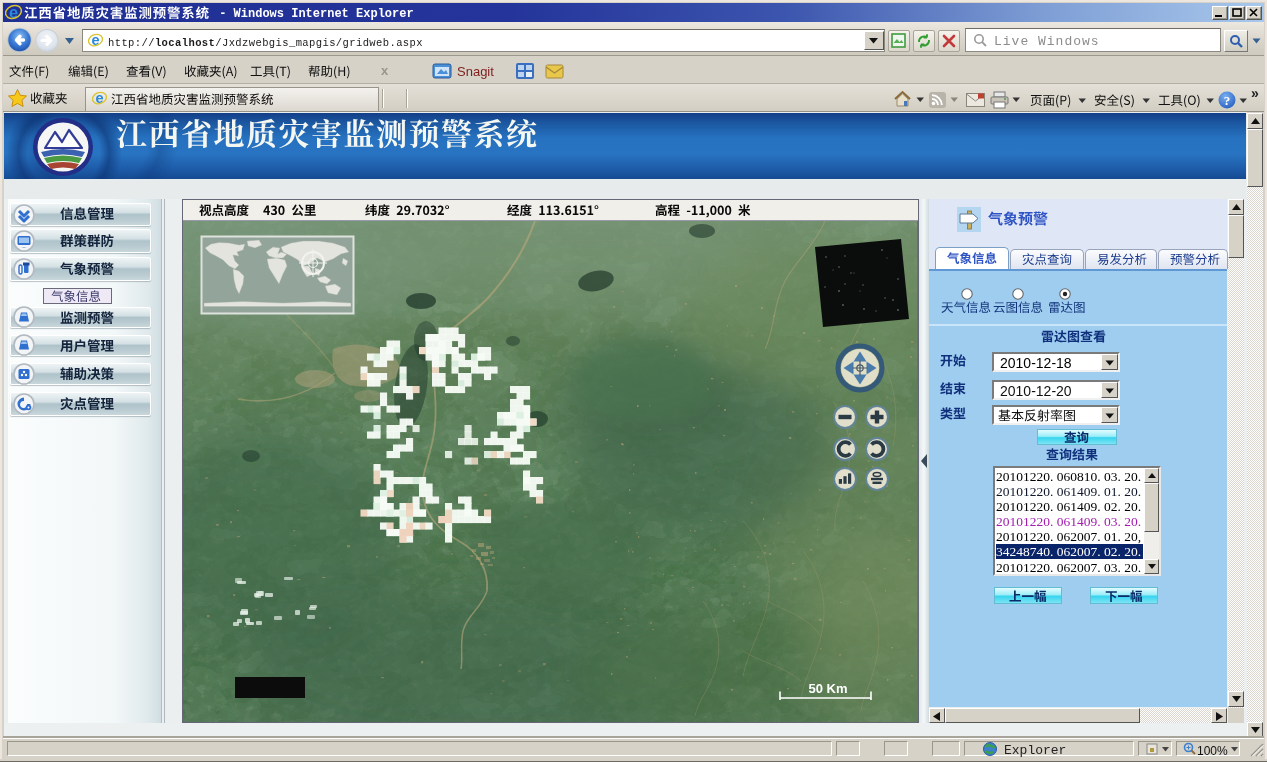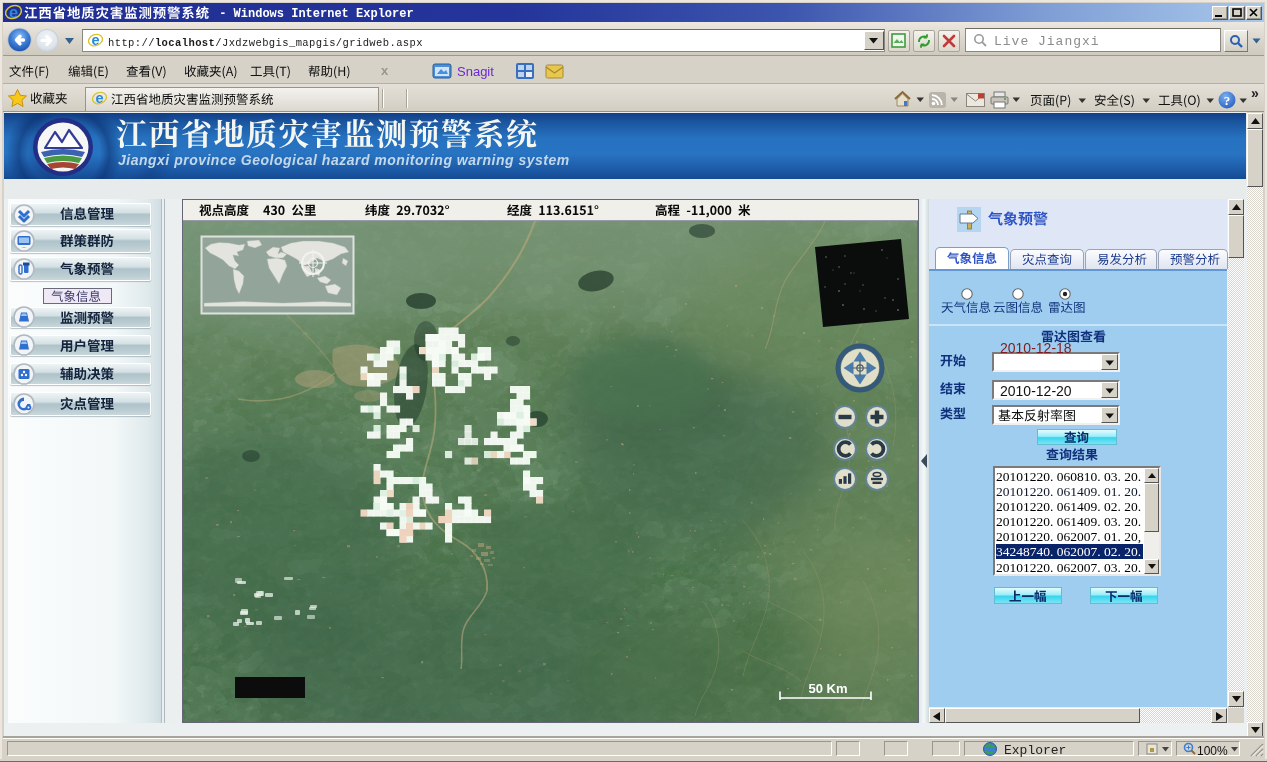--- a/index.html
+++ b/index.html
@@ -78,21 +78,21 @@
 <path d="M13 7 A5 5 0 0 1 5 11.5 M5 11.5 L5 14.8 M5 11.5 L8.4 11.3" stroke="#2f9e2f" stroke-width="1.8" fill="none"></path>
     </svg>
 <svg class="abs" style="left:941px;top:33px" width="16" height="16">
       <path d="M3 3 L13 13 M13 3 L3 13" stroke="#c23a3a" stroke-width="2.6" stroke-linecap="round"></path>
     </svg>
 <div class="abs" style="left:965px;top:28px;width:256px;height:24px;background:#fff;border:1px solid #8a887f;border-top-color:#6e6c63"></div>
 <svg class="abs" style="left:973px;top:33px" width="15" height="15">
       <circle cx="6" cy="6" r="4.2" fill="none" stroke="#9a9a9a" stroke-width="1.6"></circle>
       <path d="M9.2 9.2 L13 13" stroke="#9a9a9a" stroke-width="1.8"></path>
     </svg>
-<div class="abs" style="left:994px;top:34px;font:13px 'Liberation Mono',monospace;color:#8c8c8c;letter-spacing:1px">Live Jiangxi</div>
+<div class="abs" style="left:994px;top:34px;font:13px 'Liberation Mono',monospace;color:#8c8c8c;letter-spacing:1px">Live Windows</div>
 <div class="abs" style="left:1224px;top:30px;width:24px;height:22px;background:linear-gradient(180deg,#f0ede6,#d2cec2);border:1px solid;border-color:#fff #777 #777 #fff"></div>
 <svg class="abs" style="left:1229px;top:34px" width="15" height="15">
       <circle cx="6" cy="6" r="4" fill="none" stroke="#2f5fb0" stroke-width="2"></circle>
       <path d="M9 9 L13 13" stroke="#2f5fb0" stroke-width="2.4"></path>
     </svg>
 <svg class="abs" style="left:1252px;top:38px" width="10" height="7">
       <path d="M0.5 0.5 L8.5 0.5 L4.5 5.5 Z" fill="#35608f"></path>
     </svg>
 <div class="abs" style="left:3px;top:56px;width:1261px;height:28px;background:#d6d2c8;border-bottom:1px solid #b4b0a6"></div>
 <svg style="position:absolute;left:9px;top:64px;overflow:visible" width="42" height="16">
@@ -112,21 +112,21 @@
     </svg>
 <svg style="position:absolute;left:308px;top:64px;overflow:visible" width="45" height="16">
       <path transform="translate(0,11.9)" d="M3.4 -10.5V-9.5H0.8V-8.8H3.4V-7.8H1.1V-7.1H3.4V-6.8C3.4 -6.6 3.4 -6.4 3.3 -6.1H0.6V-5.4H3C2.6 -4.8 1.9 -4.2 0.9 -3.9C1.1 -3.7 1.4 -3.4 1.5 -3.2C2.9 -3.8 3.6 -4.6 4 -5.4H6.8V-6.1H4.3C4.4 -6.4 4.4 -6.6 4.4 -6.8V-7.1H6.4V-7.8H4.4V-8.8H6.7V-9.5H4.4V-10.5ZM7.3 -10V-3.8H8.2V-9.2H10.3C10 -8.6 9.6 -8 9.2 -7.5C10.3 -6.8 10.7 -6.3 10.7 -5.8C10.7 -5.6 10.6 -5.4 10.4 -5.3C10.2 -5.2 10 -5.2 9.9 -5.2C9.5 -5.2 9 -5.2 8.5 -5.2C8.7 -5 8.8 -4.7 8.8 -4.4C9.3 -4.4 9.8 -4.4 10.2 -4.4C10.5 -4.5 10.8 -4.5 11 -4.6C11.4 -4.9 11.6 -5.2 11.6 -5.8C11.6 -6.3 11.2 -6.9 10.2 -7.6C10.7 -8.2 11.2 -9 11.7 -9.6L11.1 -10L10.9 -10ZM1.9 -3.3V0.3H2.8V-2.4H5.7V1H6.7V-2.4H9.9V-0.7C9.9 -0.6 9.8 -0.5 9.6 -0.5C9.4 -0.5 8.7 -0.5 7.9 -0.5C8 -0.3 8.1 0.1 8.2 0.3C9.2 0.3 9.9 0.3 10.3 0.2C10.7 0 10.8 -0.2 10.8 -0.7V-3.3H6.7V-4.3H5.7V-3.3Z M20.4 -10.5C20.4 -9.5 20.4 -8.6 20.4 -7.7H18.3V-6.8H20.4C20.2 -3.8 19.5 -1.2 17.1 0.3C17.4 0.5 17.7 0.8 17.8 1C20.4 -0.7 21.1 -3.5 21.2 -6.8H23.2C23.1 -2.2 23 -0.5 22.6 -0.1C22.5 0 22.4 0.1 22.2 0.1C21.9 0.1 21.2 0 20.5 -0C20.7 0.2 20.8 0.6 20.8 0.9C21.5 0.9 22.2 0.9 22.6 0.9C23 0.9 23.2 0.8 23.5 0.4C23.9 -0.1 24 -1.9 24.1 -7.2C24.1 -7.3 24.1 -7.7 24.1 -7.7H21.3C21.3 -8.6 21.3 -9.5 21.3 -10.5ZM12.9 -1.2 13.1 -0.2C14.6 -0.6 16.7 -1.1 18.7 -1.5L18.6 -2.4L17.9 -2.2V-9.9H13.8V-1.4ZM14.7 -1.5V-3.7H17V-2ZM14.7 -6.4H17V-4.5H14.7ZM14.7 -7.2V-9H17V-7.2Z M28 2.5 28.7 2.1C27.6 0.4 27.1 -1.8 27.1 -3.9C27.1 -6 27.6 -8.1 28.7 -9.9L28 -10.2C26.8 -8.3 26.1 -6.3 26.1 -3.9C26.1 -1.4 26.8 0.6 28 2.5Z M30.5 0H31.6V-4.3H35.9V0H37.1V-9.2H35.9V-5.3H31.6V-9.2H30.5Z M39.6 2.5C40.7 0.6 41.4 -1.4 41.4 -3.9C41.4 -6.3 40.7 -8.3 39.6 -10.2L38.9 -9.9C39.9 -8.1 40.5 -6 40.5 -3.9C40.5 -1.8 39.9 0.4 38.9 2.1Z" fill="#111111"></path>
     </svg>
 <div class="abs" style="left:381px;top:63px;font:bold 13px 'Liberation Sans';color:#9a968c">x</div>
 <svg class="abs" style="left:432px;top:61px" width="20" height="20">
       <rect x="1" y="3" width="18" height="14" rx="2" fill="#4a90d8" stroke="#2a5a9a"></rect>
       <rect x="3" y="6" width="14" height="9" fill="#cfe4f8"></rect>
       <path d="M5 13 L9 8 L12 11 L14 9 L16 13 Z" fill="#4a90d8"></path>
     </svg>
-<div class="abs" style="left:457px;top:64px;font:13px 'Liberation Sans';color:#6d28d9">Snagit</div>
+<div class="abs" style="left:457px;top:64px;font:13px 'Liberation Sans';color:#7f1d1d">Snagit</div>
 <svg class="abs" style="left:515px;top:61px" width="20" height="20">
       <rect x="1" y="2" width="18" height="16" rx="2" fill="#3a6fc0"></rect>
       <rect x="3" y="4" width="6" height="5" fill="#bcd4f0"></rect>
       <rect x="11" y="4" width="6" height="5" fill="#bcd4f0"></rect>
       <rect x="3" y="11" width="6" height="5" fill="#bcd4f0"></rect>
       <rect x="11" y="11" width="6" height="5" fill="#e8eef8"></rect>
     </svg>
 <svg class="abs" style="left:545px;top:61px" width="20" height="20">
       <rect x="1" y="4" width="17" height="13" rx="1.5" fill="#e8c84a" stroke="#a8883a"></rect>
       <path d="M1 6 L9.5 12 L18 6" fill="none" stroke="#a8883a" stroke-width="1.4"></path>
@@ -228,21 +228,20 @@
 <ellipse cx="31" cy="30" rx="30" ry="29" fill="#232e86"></ellipse>
 <ellipse cx="31" cy="30" rx="25.5" ry="24.5" fill="#f6f7f4"></ellipse>
 <path d="M13 31 L23 15 L30 25 L37 13 L50 31 Z" fill="#fdfdfd" stroke="#323c96" stroke-width="2.2" stroke-linejoin="round"></path>
 <path d="M9 35 Q31 29 53 35 L50 40 Q31 35 12 40 Z" fill="#3a62b0"></path>
 <path d="M12 41 Q31 36 50 41 L47 46 Q31 42 15 46 Z" fill="#4a9a44"></path>
 <path d="M15 47 Q31 43 47 47 L43 52 Q31 49 19 52 Z" fill="#a84432"></path>
 </svg>
 <svg style="position:absolute;left:116px;top:116px;overflow:visible" width="424" height="39">
       <path transform="translate(0,29.4)" d="M3.6 -25.8 3.3 -25.6C4.5 -24.4 5.9 -22.5 6.4 -20.7C9.8 -18.6 12.4 -25.1 3.6 -25.8ZM1 -18.8 0.7 -18.7C1.9 -17.6 3.3 -15.8 3.8 -14.2C7.1 -12.2 9.5 -18.5 1 -18.8ZM3.1 -6.8C2.8 -6.8 1.7 -6.8 1.7 -6.8V-6.2C2.4 -6.1 2.9 -6 3.3 -5.7C4.1 -5.2 4.2 -2.4 3.7 1C3.9 2.1 4.6 2.6 5.4 2.6C6.9 2.6 8 1.5 8.1 -0C8.1 -2.8 6.9 -3.8 6.8 -5.5C6.8 -6.3 7 -7.4 7.4 -8.5C7.8 -10.1 10.4 -17 11.8 -20.8L11.3 -20.9C4.9 -8.6 4.9 -8.6 4.1 -7.4C3.8 -6.8 3.6 -6.8 3.1 -6.8ZM8.8 -0.5 9.1 0.4H29.8C30.2 0.4 30.5 0.3 30.6 -0.1C29.2 -1.4 26.8 -3.3 26.8 -3.3L24.8 -0.5H21.2V-21.9H28.8C29.3 -21.9 29.6 -22 29.7 -22.4C28.3 -23.7 26.1 -25.5 26.1 -25.5L24.1 -22.8H10.2L10.5 -21.9H17.4V-0.5Z M49.5 -16.2V-9.2C49.5 -7.1 49.9 -6.4 52.4 -6.4H54.1C55.3 -6.4 56.2 -6.4 56.9 -6.5V-1.3H39.2V-16.2H43C42.9 -12.2 42.5 -8 39.2 -4.7L39.5 -4.4C45.6 -7.4 46.4 -12.1 46.4 -16.2ZM49.5 -17.1H46.4V-22.6H49.5ZM56.9 -9.7 56.3 -9.6C56.1 -9.6 55.8 -9.6 55.6 -9.6C55.4 -9.6 54.9 -9.6 54.5 -9.6H53.5C53 -9.6 52.9 -9.7 52.9 -10.2V-16.2H56.9ZM58.8 -26.2 56.6 -23.5H33.5L33.7 -22.6H43V-17.1H39.5L35.7 -18.6V2.3H36.3C38.1 2.3 39.2 1.6 39.2 1.4V-0.4H56.9V2.2H57.5C59.3 2.2 60.6 1.4 60.6 1.2V-15.9C61.3 -16.1 61.6 -16.3 61.9 -16.6L58.5 -19.2L56.7 -17.1H52.9V-22.6H61.9C62.3 -22.6 62.7 -22.8 62.8 -23.1C61.3 -24.3 58.8 -26.2 58.8 -26.2Z M85.8 -24.2 85.5 -23.9C87.9 -22.4 90.7 -19.7 91.8 -17.4C95.5 -15.7 97 -23.1 85.8 -24.2ZM77.3 -22.4 73.1 -24.7C71.9 -22 69.2 -18.3 66.3 -15.9L66.6 -15.6C70.5 -17.1 74 -19.7 76.1 -22C76.8 -21.9 77.1 -22.1 77.3 -22.4ZM75.8 1.6V0.3H87.1V2.5H87.7C89 2.5 90.7 1.8 90.8 1.6V-11.4C91.4 -11.6 91.8 -11.8 92 -12.1L88.5 -14.8L86.8 -12.9H77.9C82.2 -14.3 85.9 -16.2 88.4 -18.3C89.1 -18 89.4 -18.1 89.7 -18.4L85.9 -21.4C84.9 -20.3 83.7 -19.1 82.2 -18L82.3 -18.2V-25.1C83.1 -25.2 83.4 -25.5 83.4 -26L78.7 -26.3V-16.9H79.1C79.8 -16.9 80.6 -17.1 81.2 -17.4C79.2 -16 76.8 -14.8 74.1 -13.6L72.3 -14.4V-12.9C70.3 -12.2 68.3 -11.6 66.2 -11.1L66.3 -10.6C68.3 -10.8 70.4 -11.1 72.3 -11.4V2.8H72.8C74.3 2.8 75.8 1.9 75.8 1.6ZM87.1 -12V-8.9H75.8V-12ZM75.8 -0.6V-3.9H87.1V-0.6ZM75.8 -4.8V-8H87.1V-4.8Z M121.9 -19.2 119.4 -18.3V-24.9C120.2 -25 120.4 -25.4 120.5 -25.8L116 -26.2V-17.1L113.3 -16.1V-22.4C114.1 -22.5 114.3 -22.8 114.4 -23.2L109.8 -23.7V-14.8L106.2 -13.5L106.8 -12.8L109.8 -13.9V-2C109.8 1.1 111.2 1.7 115 1.7H119.2C126.1 1.7 127.8 1.1 127.8 -0.7C127.8 -1.3 127.4 -1.7 126.3 -2.2L126.1 -6.6H125.8C125.2 -4.5 124.5 -2.9 124.2 -2.3C123.8 -2 123.5 -1.9 123 -1.8C122.4 -1.7 121.1 -1.7 119.5 -1.7H115.3C113.7 -1.7 113.3 -2 113.3 -2.9V-15.2L116 -16.2V-3.5H116.6C117.9 -3.5 119.4 -4.3 119.4 -4.6V-8.5C120 -8.3 120.4 -8 120.7 -7.6C121 -7.1 121 -6.3 121 -5.3C122.3 -5.3 123.4 -5.6 124.2 -6.3C125.5 -7.4 125.8 -9.7 125.9 -17.9C126.5 -18 126.9 -18.2 127.1 -18.4L123.9 -21L122.2 -19.3ZM119.4 -17.4 122.5 -18.5C122.4 -12.1 122.2 -9.7 121.7 -9.2C121.6 -9 121.4 -8.9 121 -8.9C120.6 -8.9 119.9 -9 119.4 -9ZM98.1 -4.4 99.9 -0.2C100.3 -0.4 100.6 -0.7 100.7 -1.1C104.7 -3.8 107.5 -6.2 109.3 -7.8L109.2 -8.1L105.2 -6.6V-15.8H108.9C109.3 -15.8 109.6 -15.9 109.7 -16.3C108.8 -17.5 107 -19.3 107 -19.3L105.5 -16.7H105.2V-24.3C106.1 -24.5 106.3 -24.8 106.4 -25.2L101.8 -25.6V-16.7H98.6L98.8 -15.8H101.8V-5.5C100.3 -5 99 -4.6 98.1 -4.4Z M158.7 -23.1 155.3 -26.6C151.4 -25.3 144.1 -23.7 138 -22.8L134.1 -24.1V-15.1C134.1 -9.4 133.8 -2.8 131 2.5L131.3 2.8C137.3 -2 137.7 -9.5 137.7 -15V-17.6H145.6L145.4 -13.9H142.9L139.3 -15.3V-2.3H139.8C141.2 -2.3 142.7 -3.1 142.7 -3.4V-13H152.8V-3.7C151.6 -3.9 150.2 -4 148.5 -4C149.3 -5.8 149.5 -7.9 149.7 -10.3C150.4 -10.3 150.7 -10.6 150.9 -11L146.1 -11.9C145.9 -4.7 145.7 -1 135.7 1.9L135.9 2.4C143.4 1.2 146.7 -0.7 148.2 -3.4C151.1 -2 154.8 0.4 156.8 2.4C160 2.9 160.5 -1.9 153.4 -3.5H153.4C154.6 -3.5 156.4 -4.2 156.4 -4.4V-12.4C157.1 -12.6 157.5 -12.8 157.7 -13.1L154.2 -15.7L152.5 -13.9H148.4L149 -17.6H158.6C159 -17.6 159.4 -17.8 159.4 -18.1C158.1 -19.3 155.8 -21 155.8 -21L153.8 -18.5H149.1L149.4 -20.9C150.1 -21 150.5 -21.3 150.6 -21.8L145.7 -22.3L145.6 -18.5H137.7V-22.2C144.2 -22.2 151.7 -22.6 156.6 -23.2C157.6 -22.8 158.3 -22.8 158.7 -23.1Z M171.2 -16.2 170.7 -16.2C170.5 -13.6 168.9 -11.2 167.7 -10.2C166.8 -9.5 166.3 -8.5 166.9 -7.4C167.6 -6.3 169.5 -6.3 170.4 -7.4C171.7 -9 172.5 -12 171.2 -16.2ZM175 -26.5 174.8 -26.4C175.9 -25.4 176.7 -23.6 176.6 -22C180.3 -19.2 184 -26.4 175 -26.5ZM179.5 -17.7C180.2 -17.8 180.4 -18.1 180.5 -18.6L175.6 -19C175.5 -9.7 175.9 -2.9 163.3 2.3L163.6 2.8C175.7 -0.5 178.4 -5.5 179.1 -11.8C180.1 -5.8 182.6 -0.3 189.3 2.8C189.6 0.7 190.7 -0.4 192.6 -0.8L192.6 -1.2C187.4 -2.7 184.1 -4.9 182 -7.8C184.2 -9.1 186.4 -10.8 188.3 -12.8C188.9 -12.6 189.4 -12.7 189.7 -13.1L185.4 -16C184.2 -13.4 182.7 -10.6 181.4 -8.6C180.4 -10.3 179.7 -12.2 179.3 -14.3ZM167.6 -23.2H167.1C167.2 -21.3 165.9 -19.5 164.8 -18.8C163.8 -18.2 163.2 -17.3 163.6 -16.2C164.2 -15 165.8 -14.8 166.8 -15.6C167.8 -16.4 168.5 -18.1 168.3 -20.5H187.5C187.4 -19 187 -17.2 186.7 -15.9L187 -15.7C188.5 -16.7 190.3 -18.4 191.4 -19.7C192.1 -19.8 192.4 -19.8 192.6 -20.1L189.3 -23.3L187.3 -21.4H168.1C168 -21.9 167.8 -22.5 167.6 -23.2Z M217.4 -20 215.6 -17.9H212.2V-19.6C212.9 -19.7 213.1 -20 213.2 -20.3L208.6 -20.7V-17.9H200.2L200.5 -17H208.6V-14.1H200.6L200.8 -13.2H208.6V-10.1H196.4L196.7 -9.3H208.6V-7H209.3C210.7 -7 212.2 -7.7 212.2 -7.9V-9.3H223.8C224.2 -9.3 224.5 -9.4 224.6 -9.8C223.3 -10.8 221.3 -12.4 221.3 -12.4L219.5 -10.1H212.2V-13.2H219.6C220.1 -13.2 220.4 -13.3 220.5 -13.7C219.3 -14.7 217.4 -16.1 217.4 -16.1L215.7 -14.1H212.2V-17H219.7C220.2 -17 220.5 -17.2 220.6 -17.5L220.1 -17.9C221.3 -18.6 222.8 -19.7 223.7 -20.5C224.4 -20.6 224.7 -20.6 224.9 -20.9L221.7 -23.9L219.8 -22.1H211.6C213.6 -22.9 213.8 -26.6 207.5 -26.3L207.3 -26.1C208.3 -25.3 209.3 -23.7 209.4 -22.4C209.6 -22.2 209.8 -22.1 210 -22.1H200.8C200.7 -22.6 200.5 -23.2 200.3 -23.8H199.8C199.9 -22.2 198.7 -20.8 197.6 -20.3C196.6 -19.8 196 -19 196.3 -17.9C196.7 -16.7 198.2 -16.5 199.2 -17.1C200.2 -17.7 201 -19.1 200.9 -21.2H220.1C220 -20.2 219.9 -19 219.7 -18.2C218.6 -19.1 217.4 -20 217.4 -20ZM204.5 1.6V0.4H216.7V2.6H217.4C218.5 2.6 220.3 2 220.3 1.7V-5C220.9 -5.1 221.4 -5.4 221.6 -5.6L218.1 -8.3L216.4 -6.4H204.8L201 -7.9V2.7H201.5C203 2.7 204.5 2 204.5 1.6ZM216.7 -5.6V-0.5H204.5V-5.6Z M241.8 -25.9 237.3 -26.3V-10.3H237.8C239.2 -10.3 240.6 -11.1 240.7 -11.4V-25C241.5 -25.1 241.7 -25.5 241.8 -25.9ZM235.7 -23.6 231.2 -24V-11.7H231.7C233 -11.7 234.5 -12.3 234.5 -12.6V-22.8C235.4 -22.9 235.6 -23.2 235.7 -23.6ZM247.8 -18.7 247.5 -18.5C248.5 -17 249.4 -14.7 249.4 -12.7C252.3 -10 255.8 -16 247.8 -18.7ZM254.3 -23.6 252.4 -20.9H247.2C247.7 -21.9 248.1 -23.1 248.5 -24.3C249.3 -24.3 249.6 -24.6 249.8 -25L244.8 -26.3C244.2 -21.5 242.8 -16.5 241.2 -13.1L241.6 -12.9C243.6 -14.7 245.4 -17.1 246.8 -20H256.8C257.3 -20 257.6 -20.1 257.7 -20.5C256.5 -21.7 254.3 -23.6 254.3 -23.6ZM255.2 -1.8 254 0.2V-8.1C254.5 -8.2 254.8 -8.4 255 -8.6L251.8 -11L250.2 -9.3H235.6L231.6 -10.8V0.4H228.5L228.8 1.3H256.9C257.3 1.3 257.6 1.1 257.6 0.8C256.8 -0.2 255.2 -1.8 255.2 -1.8ZM250.4 -8.4V0.4H247.5V-8.4ZM235.2 -8.4H237.9V0.4H235.2ZM244.2 -8.4V0.4H241.3V-8.4Z M269.4 -25.1V-6.3H269.9C271.3 -6.3 272.2 -6.9 272.2 -7.1V-23H277.6V-7.1H278.2C279.6 -7.1 280.6 -7.7 280.6 -7.8V-22.7C281.3 -22.8 281.6 -23 281.8 -23.3L279 -25.5L277.5 -23.9H272.6ZM290 -25.4 285.9 -25.8V-1.4C285.9 -1.1 285.8 -0.9 285.3 -0.9C284.7 -0.9 282.2 -1.1 282.2 -1.1V-0.6C283.5 -0.4 284.1 -0.1 284.5 0.5C284.8 1 285 1.7 285 2.8C288.5 2.4 288.9 1.1 288.9 -1.1V-24.5C289.6 -24.6 289.9 -24.9 290 -25.4ZM285.6 -22 282 -22.4V-4.8H282.5C283.4 -4.8 284.5 -5.4 284.5 -5.6V-21.2C285.3 -21.3 285.5 -21.6 285.6 -22ZM262.9 -6.5C262.5 -6.5 261.5 -6.5 261.5 -6.5V-6C262.2 -5.9 262.6 -5.7 263.1 -5.5C263.8 -5 263.9 -2 263.3 1.2C263.5 2.4 264.2 2.8 264.9 2.8C266.3 2.8 267.3 1.8 267.3 0.3C267.4 -2.5 266.2 -3.7 266.2 -5.4C266.1 -6.2 266.3 -7.2 266.5 -8.2C266.7 -9.9 268.2 -16.6 269 -20.3L268.5 -20.4C264.2 -8.3 264.2 -8.3 263.7 -7.2C263.4 -6.5 263.3 -6.5 262.9 -6.5ZM261.1 -18.8 260.8 -18.7C261.7 -17.6 262.8 -15.9 263.1 -14.4C266.1 -12.3 268.9 -18 261.1 -18.8ZM263 -25.9 262.7 -25.7C263.8 -24.6 264.9 -22.8 265.2 -21.1C268.4 -18.9 271.3 -25 263 -25.9ZM277.5 -19.8 273.5 -20.7C273.5 -8.3 273.8 -2 267.7 2.2L268.1 2.7C272.4 0.9 274.4 -1.8 275.4 -5.5C276.6 -3.8 277.8 -1.6 278.2 0.3C281.3 2.7 283.9 -3.5 275.6 -6.3C276.3 -9.7 276.3 -13.9 276.4 -19.1C277.1 -19.1 277.4 -19.4 277.5 -19.8Z M316.6 -15.2 312.1 -15.6C312.1 -6.5 312.6 -1.2 303.8 2.4L304 2.9C309.6 1.5 312.5 -0.6 314 -3.2C315.9 -1.8 318.3 0.5 319.5 2.4C323.3 3.8 324.5 -3.1 314.2 -3.7C315.5 -6.5 315.5 -10 315.6 -14.4C316.3 -14.4 316.6 -14.7 316.6 -15.2ZM295.8 -20.7 295.5 -20.4C297 -19.3 298.6 -17.3 299 -15.4L299.4 -15.2H293.8L294.1 -14.3H297.9V-1.8C297.9 -1.4 297.8 -1.2 297.3 -1.2C296.7 -1.2 294 -1.4 294 -1.4V-1C295.4 -0.7 296 -0.3 296.4 0.2C296.8 0.7 297 1.6 297 2.6C300.7 2.3 301.3 0.7 301.3 -1.6V-14.3H303C302.8 -13 302.4 -11.3 302.1 -10.2L302.5 -10C303.7 -11 305.3 -12.6 306.2 -13.7L306.9 -13.8V-3.3H307.3C308.7 -3.3 310 -4.1 310 -4.4V-17.4H317.7V-4.2H318.2C319.3 -4.2 320.9 -4.9 320.9 -5.1V-17C321.4 -17.1 321.8 -17.3 322 -17.5L318.9 -19.9L317.4 -18.3H312.5C313.5 -19.6 314.7 -21.4 315.7 -23.1H321.6C322 -23.1 322.4 -23.2 322.4 -23.6C321.2 -24.7 319 -26.4 319 -26.4L317.2 -24H306L306.2 -23.3L303.6 -25.8L301.7 -23.9H294.3L294.5 -23H301.8C301.3 -21.9 300.7 -20.6 300.1 -19.3C299.2 -20 297.7 -20.5 295.8 -20.7ZM311.5 -18.3H310.2L306.9 -19.7V-14.6L304.5 -16.9L302.8 -15.2H300.7C301.7 -15.6 302.1 -17.1 301.1 -18.4C302.8 -19.6 304.5 -21.1 305.6 -22.3C306.3 -22.3 306.6 -22.4 306.9 -22.7L306.4 -23.1H311.8C311.7 -21.5 311.6 -19.6 311.5 -18.3Z M330.6 -14V-15H332.9V-14.1H333.3C334.1 -14.1 335.3 -14.6 335.4 -14.8C335.6 -14.7 335.8 -14.5 336 -14.4C336.3 -14 336.4 -13.4 336.4 -12.8C337 -12.8 337.6 -12.9 338.1 -13.1C338.7 -12.5 339.2 -11.6 339.3 -10.7L339.4 -10.7H326.6L326.8 -9.8H346.6L345.1 -8.2H331.5L331.8 -7.3H346.8L345.2 -5.7H331.5L331.8 -4.8H349.2C349.6 -4.8 349.9 -5 350 -5.3C349.1 -6 347.7 -6.9 347.2 -7.3H349.1C349.5 -7.3 349.8 -7.4 349.9 -7.8C348.9 -8.5 347.6 -9.4 347 -9.8H353.8C354.3 -9.8 354.6 -9.9 354.7 -10.3C353.4 -11.4 351.3 -13 351.3 -13L349.5 -10.7H341.9C343.1 -11.6 343 -13.7 338.9 -13.4C339.9 -14.2 340.2 -15.8 340.3 -19.4C340.9 -19.5 341.3 -19.7 341.5 -19.9L338.7 -22.2L337.2 -20.7H331.1L331.4 -21.1C332 -21 332.4 -21.3 332.5 -21.7L331.3 -22.1C331.8 -22.2 332.1 -22.4 332.1 -22.5V-23H335V-21.6H335.4C336.5 -21.6 337.6 -22 337.6 -22.2V-23H341.5C341.9 -23 342.2 -23.2 342.3 -23.5C341.4 -24.4 339.9 -25.6 339.9 -25.6L338.6 -23.9H337.6V-25.1C338.5 -25.2 338.8 -25.5 338.8 -25.9L335 -26.3V-23.9H332.1V-25.1C333 -25.2 333.2 -25.5 333.3 -25.9L329.4 -26.3V-23.9H326.1L326.3 -23H329.4V-22.7L328.9 -22.8C328.3 -20.7 327.1 -18.3 325.8 -16.9L326.2 -16.5C326.9 -16.9 327.5 -17.3 328.1 -17.7V-13.3H328.5C329.5 -13.3 330.6 -13.8 330.6 -14ZM346 -2.3V0.3H334.7V-2.3ZM334.7 1.8V1.2H346V2.6H346.7C347.8 2.6 349.6 2 349.6 1.8V-1.9C350.1 -2 350.5 -2.2 350.6 -2.4L347.4 -4.8L345.8 -3.2H334.9L331.2 -4.6V2.8H331.7C333.1 2.8 334.7 2.1 334.7 1.8ZM337.4 -19.8C337.3 -17.4 337.1 -16.2 336.8 -15.8C336.7 -15.7 336.6 -15.6 336.4 -15.6L335.4 -15.6V-17.4C335.8 -17.5 336.1 -17.6 336.2 -17.8L333.8 -19.6L332.7 -18.4H330.7L329.6 -18.9L330.4 -19.8ZM348.5 -25.2 343.9 -26.4C343.4 -23.5 342.4 -20.2 340.9 -18.3L341.3 -18C342.4 -18.6 343.4 -19.3 344.3 -20.2C344.8 -19.1 345.4 -18.1 346.2 -17.3C344.7 -15.9 342.8 -14.8 340.4 -13.9L340.6 -13.5C343.2 -14 345.6 -14.8 347.4 -15.9C348.9 -14.6 350.8 -13.6 353.4 -13C353.5 -14.5 354.1 -15.5 355.3 -16L355.4 -16.4C353.2 -16.6 351.3 -17 349.7 -17.6C351 -18.7 351.9 -20.1 352.6 -21.7H354.1C354.5 -21.7 354.8 -21.9 354.9 -22.2C353.7 -23.3 351.9 -24.9 351.9 -24.9L350.2 -22.6H346.2C346.6 -23.2 347 -23.9 347.3 -24.6C348 -24.6 348.3 -24.9 348.5 -25.2ZM345.6 -21.7H349C348.7 -20.6 348.1 -19.6 347.4 -18.6C346.4 -19.3 345.6 -20 344.9 -20.8ZM332.9 -17.5V-15.9H330.6V-17.5Z M369.6 -4.7 365.4 -7.1C364.1 -4.5 361.4 -0.8 358.6 1.5L358.8 1.8C362.7 0.4 366.3 -2.1 368.4 -4.4C369.2 -4.2 369.4 -4.4 369.6 -4.7ZM376.7 -6.8 376.4 -6.5C378.9 -4.7 381.6 -1.6 382.7 1.1C386.6 3.3 388.6 -4.7 376.7 -6.8ZM377.4 -14.2 377.2 -13.9C378.3 -13.2 379.4 -12.1 380.5 -11C374.2 -10.7 368.4 -10.5 364.6 -10.4C370.8 -12.2 378.1 -15.2 381.6 -17.3C382.3 -17.1 382.8 -17.3 383 -17.5L379.3 -20.5C378.3 -19.6 376.9 -18.5 375.3 -17.4C371.4 -17.3 367.6 -17.2 365.1 -17.2C368.3 -18 371.9 -19.4 373.9 -20.5C374.6 -20.3 375 -20.5 375.2 -20.8L373 -22C376.8 -22.3 380.3 -22.7 383.1 -23.1C384.1 -22.6 384.8 -22.7 385.2 -22.9L381.7 -26.5C376.6 -24.9 366.9 -22.9 359.4 -22L359.5 -21.5C362.7 -21.5 366.2 -21.6 369.7 -21.8C367.9 -20.3 365.2 -18.5 363.1 -17.9C362.7 -17.8 362 -17.6 362 -17.6L363.8 -13.8C364 -13.9 364.2 -14 364.4 -14.3C367.8 -14.9 370.9 -15.6 373.3 -16.2C369.7 -14 365.5 -11.9 362.2 -10.9C361.7 -10.8 360.7 -10.6 360.7 -10.6L362.5 -6.7C362.8 -6.9 363 -7.1 363.2 -7.4C366 -7.8 368.6 -8.2 371 -8.6V-1.2C371 -0.9 370.9 -0.7 370.4 -0.7C369.8 -0.7 367.2 -0.8 367.2 -0.8V-0.5C368.6 -0.2 369.2 0.2 369.6 0.6C370 1.1 370.1 1.9 370.2 2.9C374.2 2.6 374.8 1.2 374.8 -1.1V-9.2C377.2 -9.6 379.3 -10 381.1 -10.3C382 -9.2 382.8 -8 383.2 -6.9C387 -4.9 388.7 -12.6 377.4 -14.2Z M391.2 -3 392.8 1.3C393.2 1.2 393.5 0.9 393.6 0.5C397.8 -1.8 400.7 -3.7 402.6 -5.1L402.6 -5.4C398.1 -4.2 393.3 -3.3 391.2 -3ZM407.1 -26.4 406.8 -26.2C407.8 -25 408.9 -23.3 409.2 -21.7C412.5 -19.5 415.4 -25.7 407.1 -26.4ZM400.3 -24.3 395.9 -26.1C395.3 -23.6 393.3 -18.9 391.7 -17.3C391.5 -17.1 390.8 -17 390.8 -17L392.4 -13.1C392.6 -13.2 392.9 -13.4 393.1 -13.7C394.2 -14.1 395.4 -14.6 396.4 -15C395.1 -12.9 393.5 -10.8 392.3 -9.8C392 -9.6 391.2 -9.4 391.2 -9.4L392.8 -5.5C393 -5.6 393.3 -5.8 393.4 -6C397.3 -7.5 400.6 -8.9 402.4 -9.8L402.3 -10.2C399.2 -9.8 396 -9.5 393.8 -9.4C396.9 -11.7 400.3 -15.3 402.1 -17.8C402.7 -17.7 403.1 -17.9 403.2 -18.2L399.2 -20.5C398.8 -19.5 398.2 -18.2 397.4 -16.8L393 -16.7C395.2 -18.6 397.8 -21.6 399.2 -23.8C399.8 -23.8 400.2 -24 400.3 -24.3ZM417.1 -23.6 415.3 -21.1H401.2L401.5 -20.2H407.8C406.8 -18.5 404.4 -15.6 402.6 -14.6C402.3 -14.5 401.6 -14.4 401.6 -14.4L403.2 -10.3C403.5 -10.4 403.8 -10.7 404 -11L405.2 -11.3V-10.1C405.2 -6 404 -1 397.8 2.5L398 2.8C407.8 0 408.9 -5.7 408.9 -10.1V-12.1L410.9 -12.5V-1.1C410.9 1.1 411.3 1.8 413.9 1.8H415.7C419.2 1.8 420.3 1.1 420.3 -0.2C420.3 -0.9 420.2 -1.3 419.4 -1.7L419.2 -5.7H418.9C418.4 -4 417.9 -2.4 417.7 -1.9C417.5 -1.6 417.3 -1.5 417.1 -1.5C416.9 -1.5 416.5 -1.5 416.1 -1.5H415C414.5 -1.5 414.5 -1.6 414.5 -2V-12.9V-13.4L415.5 -13.6C415.9 -12.7 416.2 -11.8 416.4 -11C419.7 -8.5 422.4 -15.3 413.1 -18L412.8 -17.8C413.5 -16.9 414.3 -15.7 415 -14.5C410.9 -14.3 407.1 -14.2 404.5 -14.2C406.9 -15.3 409.6 -17 411.2 -18.4C411.8 -18.3 412.2 -18.6 412.3 -18.8L408.8 -20.2H419.6C420 -20.2 420.4 -20.4 420.5 -20.7C419.2 -21.9 417.1 -23.6 417.1 -23.6Z" fill="#f4f6f2"></path>
     </svg>
-<div class="abs" style="left:118px;top:152px;font:italic bold 14px 'Liberation Sans';color:#c2d8ea;letter-spacing:0.5px">Jiangxi province Geological hazard monitoring warning system</div>
 <div class="abs" style="left:4px;top:179px;width:1242px;height:20px;background:#e7ebec"></div>
 <div class="abs" style="left:8px;top:199px;width:154px;height:524px;background:linear-gradient(90deg,#fbfdfd 0%,#f2f7f8 70%,#dfe9ec 92%,#cfdde2 100%);border-right:1px solid #b2c0c6"></div>
 <div class="abs" style="left:10px;top:203px;width:141px;height:23px;background:linear-gradient(180deg,#eef4f5 0%,#d4e0e4 40%,#aec3ca 50%,#bccdd3 80%,#c8d7db 100%);border:1px solid #ffffff;border-radius:2px;box-shadow:0 1px 1px rgba(120,140,150,0.5)"></div>
 <svg class="abs" style="left:13px;top:204px" width="22" height="22">
       <defs></defs>
       <circle cx="11" cy="11" r="10.5" fill="#f2f4f6"></circle>
       <circle cx="11" cy="11" r="10" fill="none" stroke="#b0b8c0" stroke-width="1.6"></circle>
       <path d="M6 7 L11 12 L16 7 M6 12 L11 17 L16 12" stroke="#2f6fd0" stroke-width="3" fill="none" stroke-linejoin="round"></path>
     </svg>
 <svg style="position:absolute;left:60px;top:206px;overflow:visible" width="56" height="17">
@@ -1073,21 +1072,21 @@
       <path transform="translate(0,11.9)" d="M2.4 -6.8V-6.2H5.1V-6.8ZM2.1 -5.4V-4.7H5.1V-5.4ZM7.3 -5.4V-4.7H10.4V-5.4ZM7.3 -6.8V-6.2H10.1V-6.8ZM1 -8.4V-5.7H1.8V-7.6H5.8V-4.3H6.7V-7.6H10.7V-5.7H11.6V-8.4H6.7V-9.2H10.8V-10H1.7V-9.2H5.8V-8.4ZM5.8 -1.3V-0.2H2.9V-1.3ZM6.7 -1.3H9.6V-0.2H6.7ZM5.8 -2.1H2.9V-3.2H5.8ZM6.7 -2.1V-3.2H9.6V-2.1ZM2 -3.9V1H2.9V0.6H9.6V0.9H10.5V-3.9Z M13.5 -9.8C14.1 -9.1 14.8 -8.1 15 -7.4L15.9 -7.9C15.6 -8.5 14.9 -9.5 14.3 -10.2ZM19.8 -10.5C19.8 -9.6 19.8 -8.8 19.7 -8H16.5V-7.1H19.6C19.3 -4.9 18.6 -3.1 16.5 -2C16.7 -1.9 17 -1.5 17.1 -1.3C18.8 -2.2 19.7 -3.6 20.2 -5.2C21.4 -4 22.8 -2.4 23.5 -1.4L24.2 -2C23.5 -3.1 21.8 -4.9 20.4 -6.3L20.6 -7.1H24.3V-8H20.7C20.7 -8.8 20.8 -9.6 20.8 -10.5ZM15.8 -5.8H13.1V-4.9H14.8V-1.6C14.3 -1.4 13.6 -0.8 12.9 -0.1L13.6 0.8C14.2 -0.1 14.9 -0.9 15.3 -0.9C15.6 -0.9 16 -0.4 16.5 -0.1C17.4 0.5 18.4 0.6 20 0.6C21.1 0.6 23.4 0.6 24.3 0.5C24.3 0.2 24.4 -0.2 24.6 -0.5C23.4 -0.3 21.5 -0.2 20 -0.2C18.6 -0.2 17.5 -0.3 16.7 -0.9C16.3 -1.1 16 -1.4 15.8 -1.6Z M29.7 -3.5C30.7 -3.3 32 -2.8 32.7 -2.5L33 -3.1C32.4 -3.5 31.1 -3.9 30.1 -4.1ZM28.4 -1.9C30.2 -1.7 32.3 -1.2 33.5 -0.8L33.9 -1.5C32.7 -1.9 30.6 -2.4 28.9 -2.5ZM26.1 -10V1H26.9V0.5H35.5V1H36.5V-10ZM26.9 -0.4V-9.1H35.5V-0.4ZM30.2 -8.8C29.6 -7.8 28.5 -6.9 27.4 -6.2C27.6 -6.1 27.9 -5.8 28.1 -5.7C28.4 -5.9 28.8 -6.2 29.2 -6.5C29.6 -6.1 30.1 -5.8 30.6 -5.4C29.5 -4.9 28.3 -4.5 27.2 -4.3C27.3 -4.2 27.5 -3.8 27.6 -3.6C28.9 -3.9 30.2 -4.3 31.4 -5C32.4 -4.4 33.6 -4 34.8 -3.7C34.9 -3.9 35.1 -4.2 35.3 -4.4C34.2 -4.6 33.1 -5 32.1 -5.4C33 -6 33.8 -6.7 34.4 -7.6L33.8 -7.9L33.7 -7.9H30.4C30.6 -8.1 30.8 -8.3 31 -8.6ZM29.7 -7 29.8 -7.1H33C32.6 -6.6 32 -6.2 31.3 -5.8C30.7 -6.2 30.1 -6.6 29.7 -7Z" fill="#14367c"></path>
     </svg>
 <div class="abs" style="left:929px;top:324px;width:298px;height:2px;background:#c9e4f8"></div>
 <svg style="position:absolute;left:1041px;top:329px;overflow:visible" width="67" height="16">
       <path transform="translate(0,12.3)" d="M2.6 -7.2V-6.2H5.3V-7.2ZM2.3 -5.7V-4.7H5.3V-5.7ZM7.6 -5.7V-4.7H10.7V-5.7ZM7.6 -7.2V-6.2H10.4V-7.2ZM0.8 -8.9V-5.9H2.2V-7.7H5.7V-4.4H7.2V-7.7H10.8V-5.9H12.2V-8.9H7.2V-9.4H11.3V-10.6H1.7V-9.4H5.7V-8.9ZM5.7 -1.1V-0.4H3.4V-1.1ZM7.2 -1.1H9.5V-0.4H7.2ZM5.7 -2.3H3.4V-3H5.7ZM7.2 -2.3V-3H9.5V-2.3ZM1.9 -4.1V1.1H3.4V0.8H9.5V1H11.1V-4.1Z M13.8 -10.2C14.4 -9.4 15 -8.3 15.3 -7.6L16.7 -8.3C16.4 -9 15.7 -10.1 15.1 -10.8ZM20.3 -11C20.3 -10.2 20.3 -9.4 20.3 -8.6H17.3V-7.1H20.1C19.8 -5.1 19.1 -3.5 17 -2.5C17.4 -2.2 17.8 -1.6 18 -1.2C19.7 -2.1 20.6 -3.2 21.2 -4.7C22.3 -3.5 23.5 -2.2 24.1 -1.2L25.4 -2.2C24.6 -3.4 23 -5 21.6 -6.3L21.7 -7.1H25.3V-8.6H21.9C21.9 -9.4 21.9 -10.2 21.9 -11ZM16.6 -6.3H13.5V-4.8H15V-1.8C14.5 -1.5 13.9 -1 13.3 -0.4L14.4 1.1C14.8 0.4 15.4 -0.5 15.8 -0.5C16.1 -0.5 16.5 -0.1 17.1 0.2C18.1 0.8 19.2 0.9 20.8 0.9C22.2 0.9 24.3 0.8 25.2 0.8C25.2 0.3 25.5 -0.5 25.7 -0.9C24.4 -0.7 22.3 -0.6 20.9 -0.6C19.4 -0.6 18.2 -0.7 17.4 -1.2C17 -1.4 16.8 -1.5 16.6 -1.7Z M26.9 -10.5V1.2H28.4V0.7H36.5V1.2H38.1V-10.5ZM29.5 -1.8C31.2 -1.6 33.3 -1.1 34.6 -0.7H28.4V-4.5C28.7 -4.2 28.9 -3.8 29 -3.5C29.7 -3.7 30.4 -3.9 31.1 -4.1L30.7 -3.5C31.7 -3.2 33.1 -2.8 33.9 -2.4L34.5 -3.4C33.8 -3.7 32.6 -4.1 31.5 -4.3C31.9 -4.5 32.2 -4.6 32.6 -4.8C33.6 -4.3 34.7 -3.9 35.8 -3.7C36 -3.9 36.3 -4.3 36.5 -4.6V-0.7H34.8L35.5 -1.7C34.1 -2.2 31.9 -2.6 30.2 -2.8ZM31.3 -9.2C30.6 -8.2 29.5 -7.3 28.5 -6.7C28.8 -6.5 29.3 -6 29.5 -5.7C29.8 -5.9 30 -6.1 30.3 -6.3C30.6 -6.1 30.9 -5.8 31.2 -5.6C30.3 -5.2 29.4 -5 28.4 -4.8V-9.2ZM31.4 -9.2H36.5V-4.8C35.6 -5 34.7 -5.3 33.9 -5.6C34.8 -6.2 35.5 -6.9 36.1 -7.7L35.2 -8.2L35 -8.2H32.1C32.3 -8.3 32.4 -8.6 32.6 -8.7ZM32.5 -6.2C32.1 -6.4 31.6 -6.7 31.3 -7H33.8C33.4 -6.7 33 -6.4 32.5 -6.2Z M43.2 -2.9H47.6V-2.2H43.2ZM43.2 -4.5H47.6V-3.8H43.2ZM39.8 -0.6V0.8H51.2V-0.6ZM44.7 -11V-9.6H39.7V-8.2H43.2C42.2 -7.2 40.8 -6.4 39.3 -5.9C39.6 -5.6 40.1 -5 40.3 -4.7C40.8 -4.9 41.2 -5.1 41.7 -5.3V-1.2H49.2V-5.4C49.7 -5.2 50.2 -5 50.6 -4.8C50.9 -5.2 51.3 -5.7 51.7 -6C50.2 -6.5 48.7 -7.3 47.7 -8.2H51.3V-9.6H46.2V-11ZM42 -5.5C43 -6.2 43.9 -7 44.7 -7.9V-5.9H46.2V-7.9C47 -7 48 -6.1 49 -5.5Z M56.8 -2.6H61.5V-2H56.8ZM56.8 -3.6V-4.1H61.5V-3.6ZM56.8 -1H61.5V-0.5H56.8ZM62.6 -11C60.4 -10.6 56.7 -10.5 53.5 -10.5C53.6 -10.2 53.7 -9.7 53.8 -9.3C54.8 -9.3 55.9 -9.3 57 -9.4L56.8 -8.8H53.6V-7.6H56.4L56.1 -7.1H52.7V-5.8H55.5C54.7 -4.6 53.7 -3.5 52.3 -2.8C52.6 -2.5 53.1 -1.9 53.3 -1.5C54 -2 54.7 -2.5 55.3 -3.1V1.2H56.8V0.7H61.5V1.2H63.1V-5.3H57L57.3 -5.8H64.3V-7.1H57.9L58.1 -7.6H63.6V-8.8H58.5L58.7 -9.4C60.4 -9.5 62.2 -9.7 63.5 -9.9Z" fill="#10307c"></path>
     </svg>
 <svg style="position:absolute;left:940px;top:353px;overflow:visible" width="28" height="16">
       <path transform="translate(0,12.3)" d="M8.1 -8.8V-5.6H5.1V-6V-8.8ZM0.6 -5.6V-4.1H3.4C3.2 -2.6 2.5 -1.1 0.6 0.1C0.9 0.3 1.5 0.9 1.8 1.2C4.1 -0.2 4.8 -2.2 5.1 -4.1H8.1V1.2H9.8V-4.1H12.4V-5.6H9.8V-8.8H12.1V-10.3H1V-8.8H3.5V-6V-5.6Z M18.8 -4.3V1.2H20.2V0.6H23.4V1.1H24.9V-4.3ZM20.2 -0.7V-2.9H23.4V-0.7ZM18.6 -5C19.1 -5.2 19.8 -5.3 24.1 -5.7C24.3 -5.4 24.4 -5.1 24.5 -4.8L25.8 -5.5C25.4 -6.6 24.5 -8.1 23.6 -9.2L22.4 -8.6C22.8 -8.1 23.1 -7.6 23.4 -7L20.3 -6.8C21.1 -7.9 21.8 -9.3 22.3 -10.6L20.7 -11C20.2 -9.4 19.3 -7.7 18.9 -7.3C18.6 -6.8 18.4 -6.6 18.1 -6.5C18.3 -6.1 18.5 -5.3 18.6 -5ZM15.7 -7H16.6C16.5 -5.8 16.3 -4.7 16 -3.8L15.2 -4.4C15.4 -5.2 15.6 -6.1 15.7 -7ZM13.6 -3.9C14.2 -3.5 14.8 -2.9 15.4 -2.3C14.9 -1.3 14.2 -0.6 13.4 -0.1C13.7 0.2 14.1 0.8 14.3 1.1C15.2 0.5 15.9 -0.2 16.5 -1.2C16.9 -0.8 17.2 -0.4 17.4 -0.1L18.3 -1.4C18 -1.8 17.6 -2.2 17.2 -2.7C17.7 -4.2 18 -6 18.1 -8.4L17.2 -8.5L17 -8.5H16C16.1 -9.3 16.3 -10.1 16.4 -10.9L14.9 -11C14.8 -10.2 14.7 -9.3 14.6 -8.5H13.5V-7H14.3C14.1 -5.9 13.9 -4.8 13.6 -3.9Z" fill="#10307c"></path>
     </svg>
 <div class="abs" style="left:992px;top:352px;width:128px;height:20px;background:#fff;border:2px solid;border-color:#7a7a7a #f0f0f0 #f0f0f0 #7a7a7a"></div>
-<div class="abs" style="left:1000px;top:340px;font:14px 'Liberation Sans';color:#7f1d1d">2010-12-18</div>
+<div class="abs" style="left:1000px;top:355px;font:14px 'Liberation Sans';color:#000000">2010-12-18</div>
 <div class="abs" style="left:1101px;top:354px;width:17px;height:16px;background:#d6d2c8;border:1px solid;border-color:#fff #555 #555 #fff"></div>
 <svg class="abs" style="left:1105px;top:360px" width="10" height="6">
       <path d="M0.5 0.5 L9 0.5 L4.7 5.5 Z" fill="#111"></path>
     </svg>
 <svg style="position:absolute;left:940px;top:381px;overflow:visible" width="28" height="16">
       <path transform="translate(0,12.3)" d="M0.3 -0.9 0.6 0.7C2 0.4 3.8 0 5.5 -0.4L5.4 -1.8C3.5 -1.5 1.6 -1.1 0.3 -0.9ZM0.7 -5.4C1 -5.5 1.3 -5.6 2.5 -5.8C2 -5.2 1.6 -4.7 1.4 -4.5C1 -4.1 0.7 -3.8 0.3 -3.7C0.5 -3.3 0.8 -2.5 0.9 -2.2C1.2 -2.4 1.8 -2.6 5.4 -3.2C5.3 -3.5 5.3 -4.1 5.3 -4.5L3 -4.2C4 -5.2 4.8 -6.4 5.6 -7.6L4.2 -8.5C4 -8.1 3.7 -7.6 3.4 -7.1L2.3 -7.1C3 -8 3.7 -9.2 4.3 -10.4L2.7 -11.1C2.2 -9.6 1.3 -8.1 1 -7.7C0.7 -7.3 0.5 -7 0.2 -7C0.4 -6.5 0.7 -5.8 0.7 -5.4ZM8.1 -11V-9.5H5.3V-8H8.1V-6.5H5.7V-5H12.1V-6.5H9.7V-8H12.4V-9.5H9.7V-11ZM6 -4.1V1.2H7.5V0.6H10.3V1.1H11.9V-4.1ZM7.5 -0.8V-2.7H10.3V-0.8Z M14.8 -7.4V-3.2H17.8C16.7 -2 15 -1 13.4 -0.5C13.7 -0.1 14.2 0.5 14.5 0.9C16 0.2 17.5 -0.8 18.7 -2V1.2H20.3V-2.1C21.5 -0.8 23 0.2 24.5 0.9C24.8 0.5 25.3 -0.2 25.6 -0.5C24 -1 22.3 -2.1 21.2 -3.2H24.3V-7.4H20.3V-8.4H25.1V-9.8H20.3V-11H18.7V-9.8H13.9V-8.4H18.7V-7.4ZM16.3 -6H18.7V-4.5H16.3ZM20.3 -6H22.7V-4.5H20.3Z" fill="#10307c"></path>
     </svg>
 <div class="abs" style="left:992px;top:380px;width:128px;height:20px;background:#fff;border:2px solid;border-color:#7a7a7a #f0f0f0 #f0f0f0 #7a7a7a"></div>
 <div class="abs" style="left:1000px;top:383px;font:14px 'Liberation Sans';color:#111">2010-12-20</div>
 <div class="abs" style="left:1101px;top:382px;width:17px;height:16px;background:#d6d2c8;border:1px solid;border-color:#fff #555 #555 #fff"></div>
@@ -1109,21 +1108,21 @@
 <svg style="position:absolute;left:1064px;top:430px;overflow:visible" width="27" height="16">
       <path transform="translate(0,11.9)" d="M4 -2.8H8.3V-2.1H4ZM4 -4.3H8.3V-3.7H4ZM0.8 -0.6V0.8H11.8V-0.6ZM5.5 -10.6V-9.2H0.7V-7.9H4C3.1 -7 1.7 -6.1 0.3 -5.7C0.6 -5.4 1.1 -4.9 1.3 -4.5C1.7 -4.7 2.1 -4.9 2.6 -5.1V-1.1H9.9V-5.2C10.3 -5 10.7 -4.8 11.2 -4.6C11.4 -5 11.9 -5.5 12.2 -5.8C10.8 -6.2 9.4 -7 8.4 -7.9H11.9V-9.2H7V-10.6ZM2.9 -5.3C3.9 -5.9 4.8 -6.7 5.5 -7.6V-5.7H7V-7.6C7.7 -6.7 8.6 -5.9 9.7 -5.3Z M13.5 -9.6C14.2 -8.9 14.9 -8 15.3 -7.5L16.4 -8.4C16 -9 15.2 -9.8 14.6 -10.4ZM12.9 -6.8V-5.3H14.4V-1.6C14.4 -1 14.1 -0.6 13.8 -0.4C14 -0.1 14.4 0.6 14.5 0.9C14.7 0.6 15.1 0.2 17.4 -1.5C17.3 -1.8 17 -2.4 16.9 -2.8L15.9 -2V-6.8ZM18.6 -10.6C18.1 -9.1 17.2 -7.6 16.2 -6.7C16.5 -6.5 17.2 -5.9 17.4 -5.7L17.6 -5.8V-0.7H18.9V-1.4H21.8V-6.6H18.2C18.4 -6.9 18.6 -7.2 18.8 -7.5H22.9C22.7 -2.9 22.6 -1 22.2 -0.6C22.1 -0.4 22 -0.4 21.7 -0.4C21.4 -0.4 20.8 -0.4 20.1 -0.4C20.4 -0 20.6 0.6 20.6 1C21.3 1.1 22 1.1 22.4 1C22.9 0.9 23.2 0.8 23.6 0.3C24 -0.4 24.2 -2.4 24.3 -8.1C24.4 -8.3 24.4 -8.8 24.4 -8.8H19.5C19.8 -9.3 19.9 -9.8 20.1 -10.2ZM20.5 -3.4V-2.6H18.9V-3.4ZM20.5 -4.5H18.9V-5.4H20.5Z" fill="#0a2a6a"></path>
     </svg>
 <svg style="position:absolute;left:1046px;top:447px;overflow:visible" width="54" height="16">
       <path transform="translate(0,12.3)" d="M4.2 -2.9H8.6V-2.2H4.2ZM4.2 -4.5H8.6V-3.8H4.2ZM0.8 -0.6V0.8H12.2V-0.6ZM5.7 -11V-9.6H0.7V-8.2H4.2C3.2 -7.2 1.8 -6.4 0.3 -5.9C0.6 -5.6 1.1 -5 1.3 -4.7C1.8 -4.9 2.2 -5.1 2.7 -5.3V-1.2H10.2V-5.4C10.7 -5.2 11.2 -5 11.6 -4.8C11.9 -5.2 12.3 -5.7 12.7 -6C11.2 -6.5 9.7 -7.3 8.7 -8.2H12.3V-9.6H7.2V-11ZM3 -5.5C4 -6.2 4.9 -7 5.7 -7.9V-5.9H7.2V-7.9C8 -7 9 -6.1 10 -5.5Z M14.1 -9.9C14.7 -9.3 15.5 -8.3 15.9 -7.7L17 -8.8C16.7 -9.3 15.8 -10.2 15.1 -10.8ZM13.4 -7V-5.6H15V-1.6C15 -1 14.6 -0.6 14.3 -0.4C14.6 -0.1 15 0.6 15.1 0.9C15.3 0.6 15.7 0.2 18.1 -1.6C18 -1.9 17.7 -2.5 17.6 -2.9L16.5 -2.1V-7ZM19.3 -11C18.8 -9.5 17.9 -7.9 16.8 -7C17.2 -6.7 17.8 -6.2 18.1 -5.9L18.3 -6.1V-0.7H19.7V-1.5H22.7V-6.8H18.9C19.1 -7.1 19.3 -7.4 19.6 -7.8H23.8C23.6 -3 23.5 -1 23.1 -0.6C23 -0.4 22.8 -0.4 22.6 -0.4C22.3 -0.4 21.6 -0.4 20.9 -0.4C21.2 -0 21.4 0.7 21.4 1.1C22.1 1.1 22.9 1.1 23.3 1C23.8 0.9 24.2 0.8 24.5 0.3C25 -0.4 25.2 -2.5 25.3 -8.5C25.3 -8.7 25.3 -9.2 25.3 -9.2H20.3C20.5 -9.7 20.7 -10.1 20.9 -10.6ZM21.3 -3.5V-2.7H19.7V-3.5ZM21.3 -4.7H19.7V-5.6H21.3Z M26.3 -0.9 26.6 0.7C28 0.4 29.8 0 31.5 -0.4L31.4 -1.8C29.5 -1.5 27.6 -1.1 26.3 -0.9ZM26.7 -5.4C27 -5.5 27.3 -5.6 28.5 -5.8C28 -5.2 27.6 -4.7 27.4 -4.5C27 -4.1 26.7 -3.8 26.3 -3.7C26.5 -3.3 26.8 -2.5 26.9 -2.2C27.2 -2.4 27.8 -2.6 31.4 -3.2C31.3 -3.5 31.3 -4.1 31.3 -4.5L29 -4.2C30 -5.2 30.8 -6.4 31.6 -7.6L30.2 -8.5C30 -8.1 29.7 -7.6 29.4 -7.1L28.3 -7.1C29 -8 29.7 -9.2 30.3 -10.4L28.7 -11.1C28.2 -9.6 27.3 -8.1 27 -7.7C26.7 -7.3 26.5 -7 26.2 -7C26.4 -6.5 26.7 -5.8 26.7 -5.4ZM34.1 -11V-9.5H31.3V-8H34.1V-6.5H31.7V-5H38.1V-6.5H35.7V-8H38.4V-9.5H35.7V-11ZM32 -4.1V1.2H33.5V0.6H36.3V1.1H37.9V-4.1ZM33.5 -0.8V-2.7H36.3V-0.8Z M41 -10.4V-5H44.7V-4.2H39.7V-2.8H43.6C42.5 -1.8 40.8 -0.9 39.3 -0.5C39.6 -0.2 40.1 0.4 40.4 0.8C41.9 0.2 43.5 -0.8 44.7 -2V1.2H46.4V-2C47.6 -0.9 49.2 0.2 50.7 0.7C50.9 0.3 51.4 -0.3 51.7 -0.6C50.2 -1 48.6 -1.8 47.5 -2.8H51.3V-4.2H46.4V-5H50.1V-10.4ZM42.6 -7.1H44.7V-6.3H42.6ZM46.4 -7.1H48.4V-6.3H46.4ZM42.6 -9.1H44.7V-8.3H42.6ZM46.4 -9.1H48.4V-8.3H46.4Z" fill="#10307c"></path>
     </svg>
 <div class="abs" style="left:993px;top:466px;width:168px;height:110px;background:#fff;border:2px solid;border-color:#7a7a7a #e8e8e8 #e8e8e8 #7a7a7a"></div>
 <div class="abs" style="left:996px;top:469px;width:147px;height:15px;color:#000;font:13.5px 'Liberation Serif';white-space:nowrap;overflow:hidden">20101220. 060810. 03. 20.</div>
 <div class="abs" style="left:996px;top:484px;width:147px;height:15px;color:#0f172a;font:13.5px 'Liberation Serif';white-space:nowrap;overflow:hidden">20101220. 061409. 01. 20.</div>
 <div class="abs" style="left:996px;top:499px;width:147px;height:15px;color:#000;font:13.5px 'Liberation Serif';white-space:nowrap;overflow:hidden">20101220. 061409. 02. 20.</div>
-<div class="abs" style="left:996px;top:514px;width:147px;height:15px;color:#000000;font:13.5px 'Liberation Serif';white-space:nowrap;overflow:hidden">20101220. 061409. 03. 20.</div>
+<div class="abs" style="left:996px;top:514px;width:147px;height:15px;color:#a21caf;font:13.5px 'Liberation Serif';white-space:nowrap;overflow:hidden">20101220. 061409. 03. 20.</div>
 <div class="abs" style="left:996px;top:529px;width:147px;height:15px;color:#000;font:13.5px 'Liberation Serif';white-space:nowrap;overflow:hidden">20101220. 062007. 01. 20,</div>
 <div class="abs" style="left:996px;top:544px;width:147px;height:15px;background:#0a246a;color:#fff;font:13.5px 'Liberation Serif';white-space:nowrap;overflow:hidden">34248740. 062007. 02. 20.</div>
 <div class="abs" style="left:996px;top:560px;width:147px;height:15px;color:#000;font:13.5px 'Liberation Serif';white-space:nowrap;overflow:hidden">20101220. 062007. 03. 20.</div>
 <div class="abs" style="left:1144px;top:468px;width:15px;height:106px;background:#f0eeea"></div>
 <div class="abs" style="left:1144px;top:468px;width:15px;height:15px;background:#d6d2c8;border:1px solid;border-color:#fff #555 #555 #fff"></div>
 <svg class="abs" style="left:1148px;top:473px" width="8" height="6">
       <path d="M4 0 L8 5 L0 5 Z" fill="#111"></path>
     </svg>
 <div class="abs" style="left:1144px;top:559px;width:15px;height:15px;background:#d6d2c8;border:1px solid;border-color:#fff #555 #555 #fff"></div>
 <svg class="abs" style="left:1148px;top:564px" width="8" height="6">

